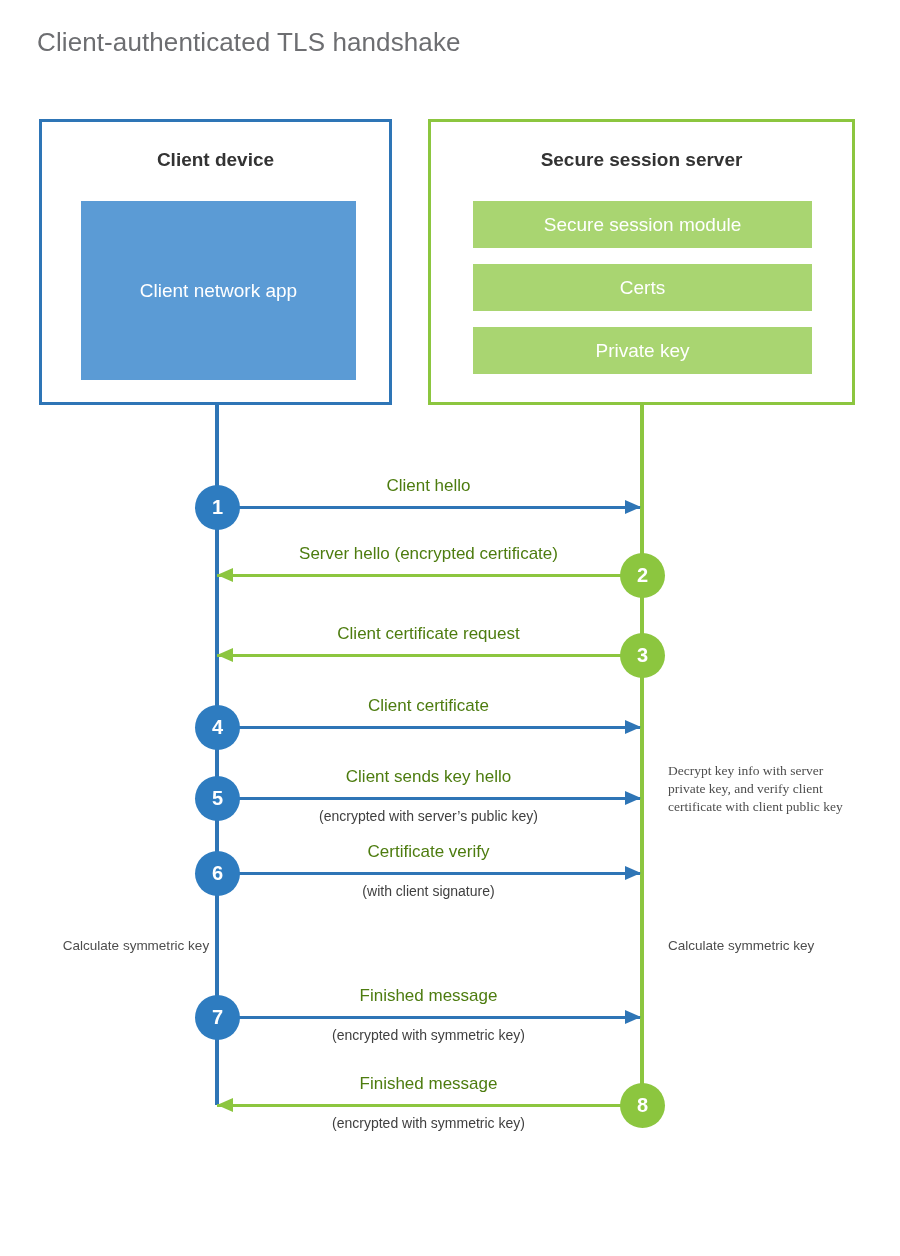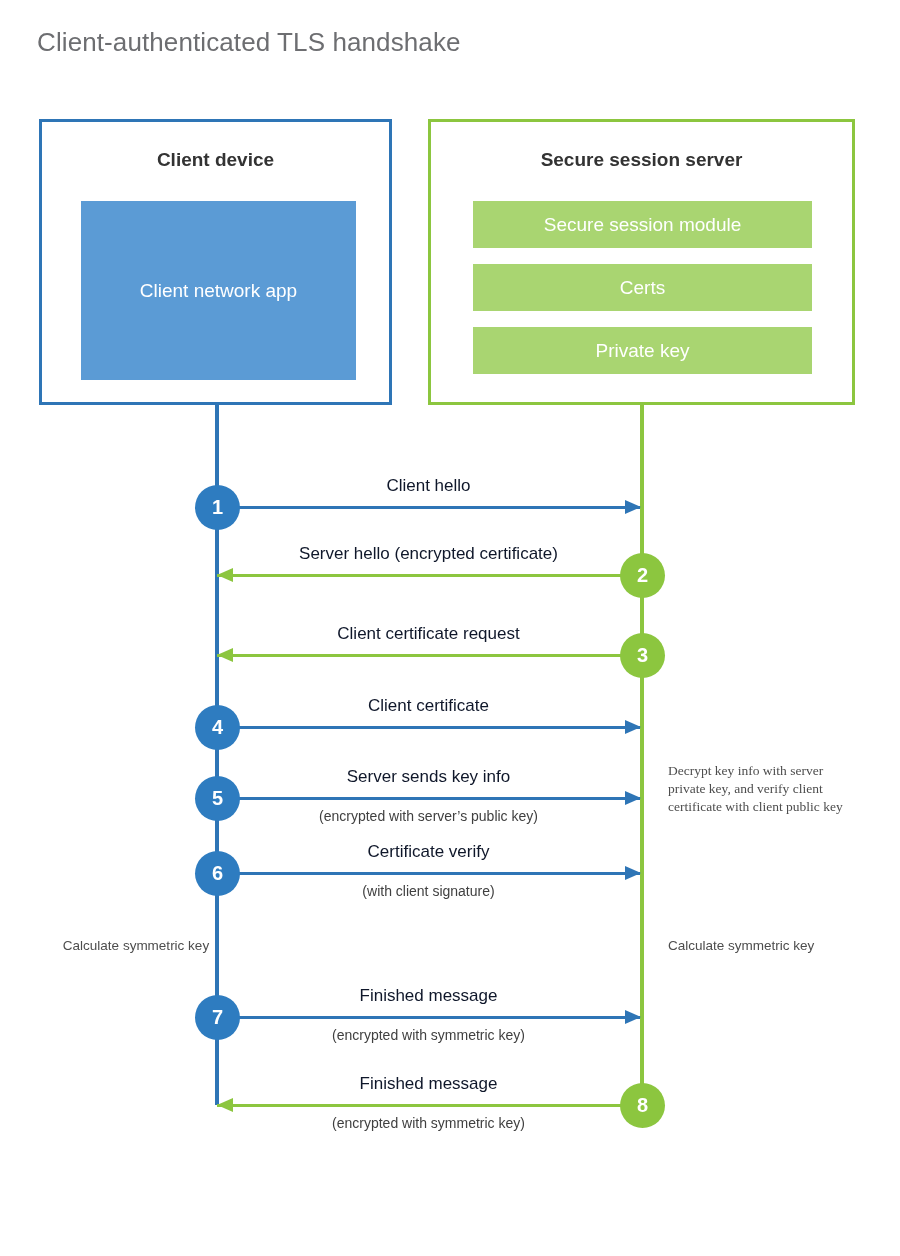--- a/index.html
+++ b/index.html
@@ -122,21 +122,21 @@
     border-top: 7.5px solid transparent;
     border-bottom: 7.5px solid transparent;
     border-right: 16px solid #8cc63f;
   }
   .msg-label {
     position: absolute;
     left: 217px;
     width: 423px;
     text-align: center;
     font-size: 17px;
-    color: #0f172a;
+    color: #4d7c0f;
     top: -31px;
     white-space: nowrap;
   }
   .msg-sublabel {
     position: absolute;
     left: 217px;
     width: 423px;
     text-align: center;
     font-size: 14px;
     color: #404040;
@@ -222,21 +222,21 @@
 
   <div class="msg-row" style="top:727px;">
     <div class="msg-label">Client certificate</div>
     <div class="msg-line to-server"></div>
     <div class="arrow-head right"></div>
     <div class="msg-sublabel"></div>
   </div>
   <div class="step-circle blue" style="top:705px;">4</div>
 
   <div class="msg-row" style="top:798px;">
-    <div class="msg-label">Server sends key info</div>
+    <div class="msg-label">Client sends key hello</div>
     <div class="msg-line to-server"></div>
     <div class="arrow-head right"></div>
     <div class="msg-sublabel">(encrypted with server’s public key)</div>
   </div>
   <div class="step-circle blue" style="top:776px;">5</div>
 
   <div class="msg-row" style="top:873px;">
     <div class="msg-label">Certificate verify</div>
     <div class="msg-line to-server"></div>
     <div class="arrow-head right"></div>

